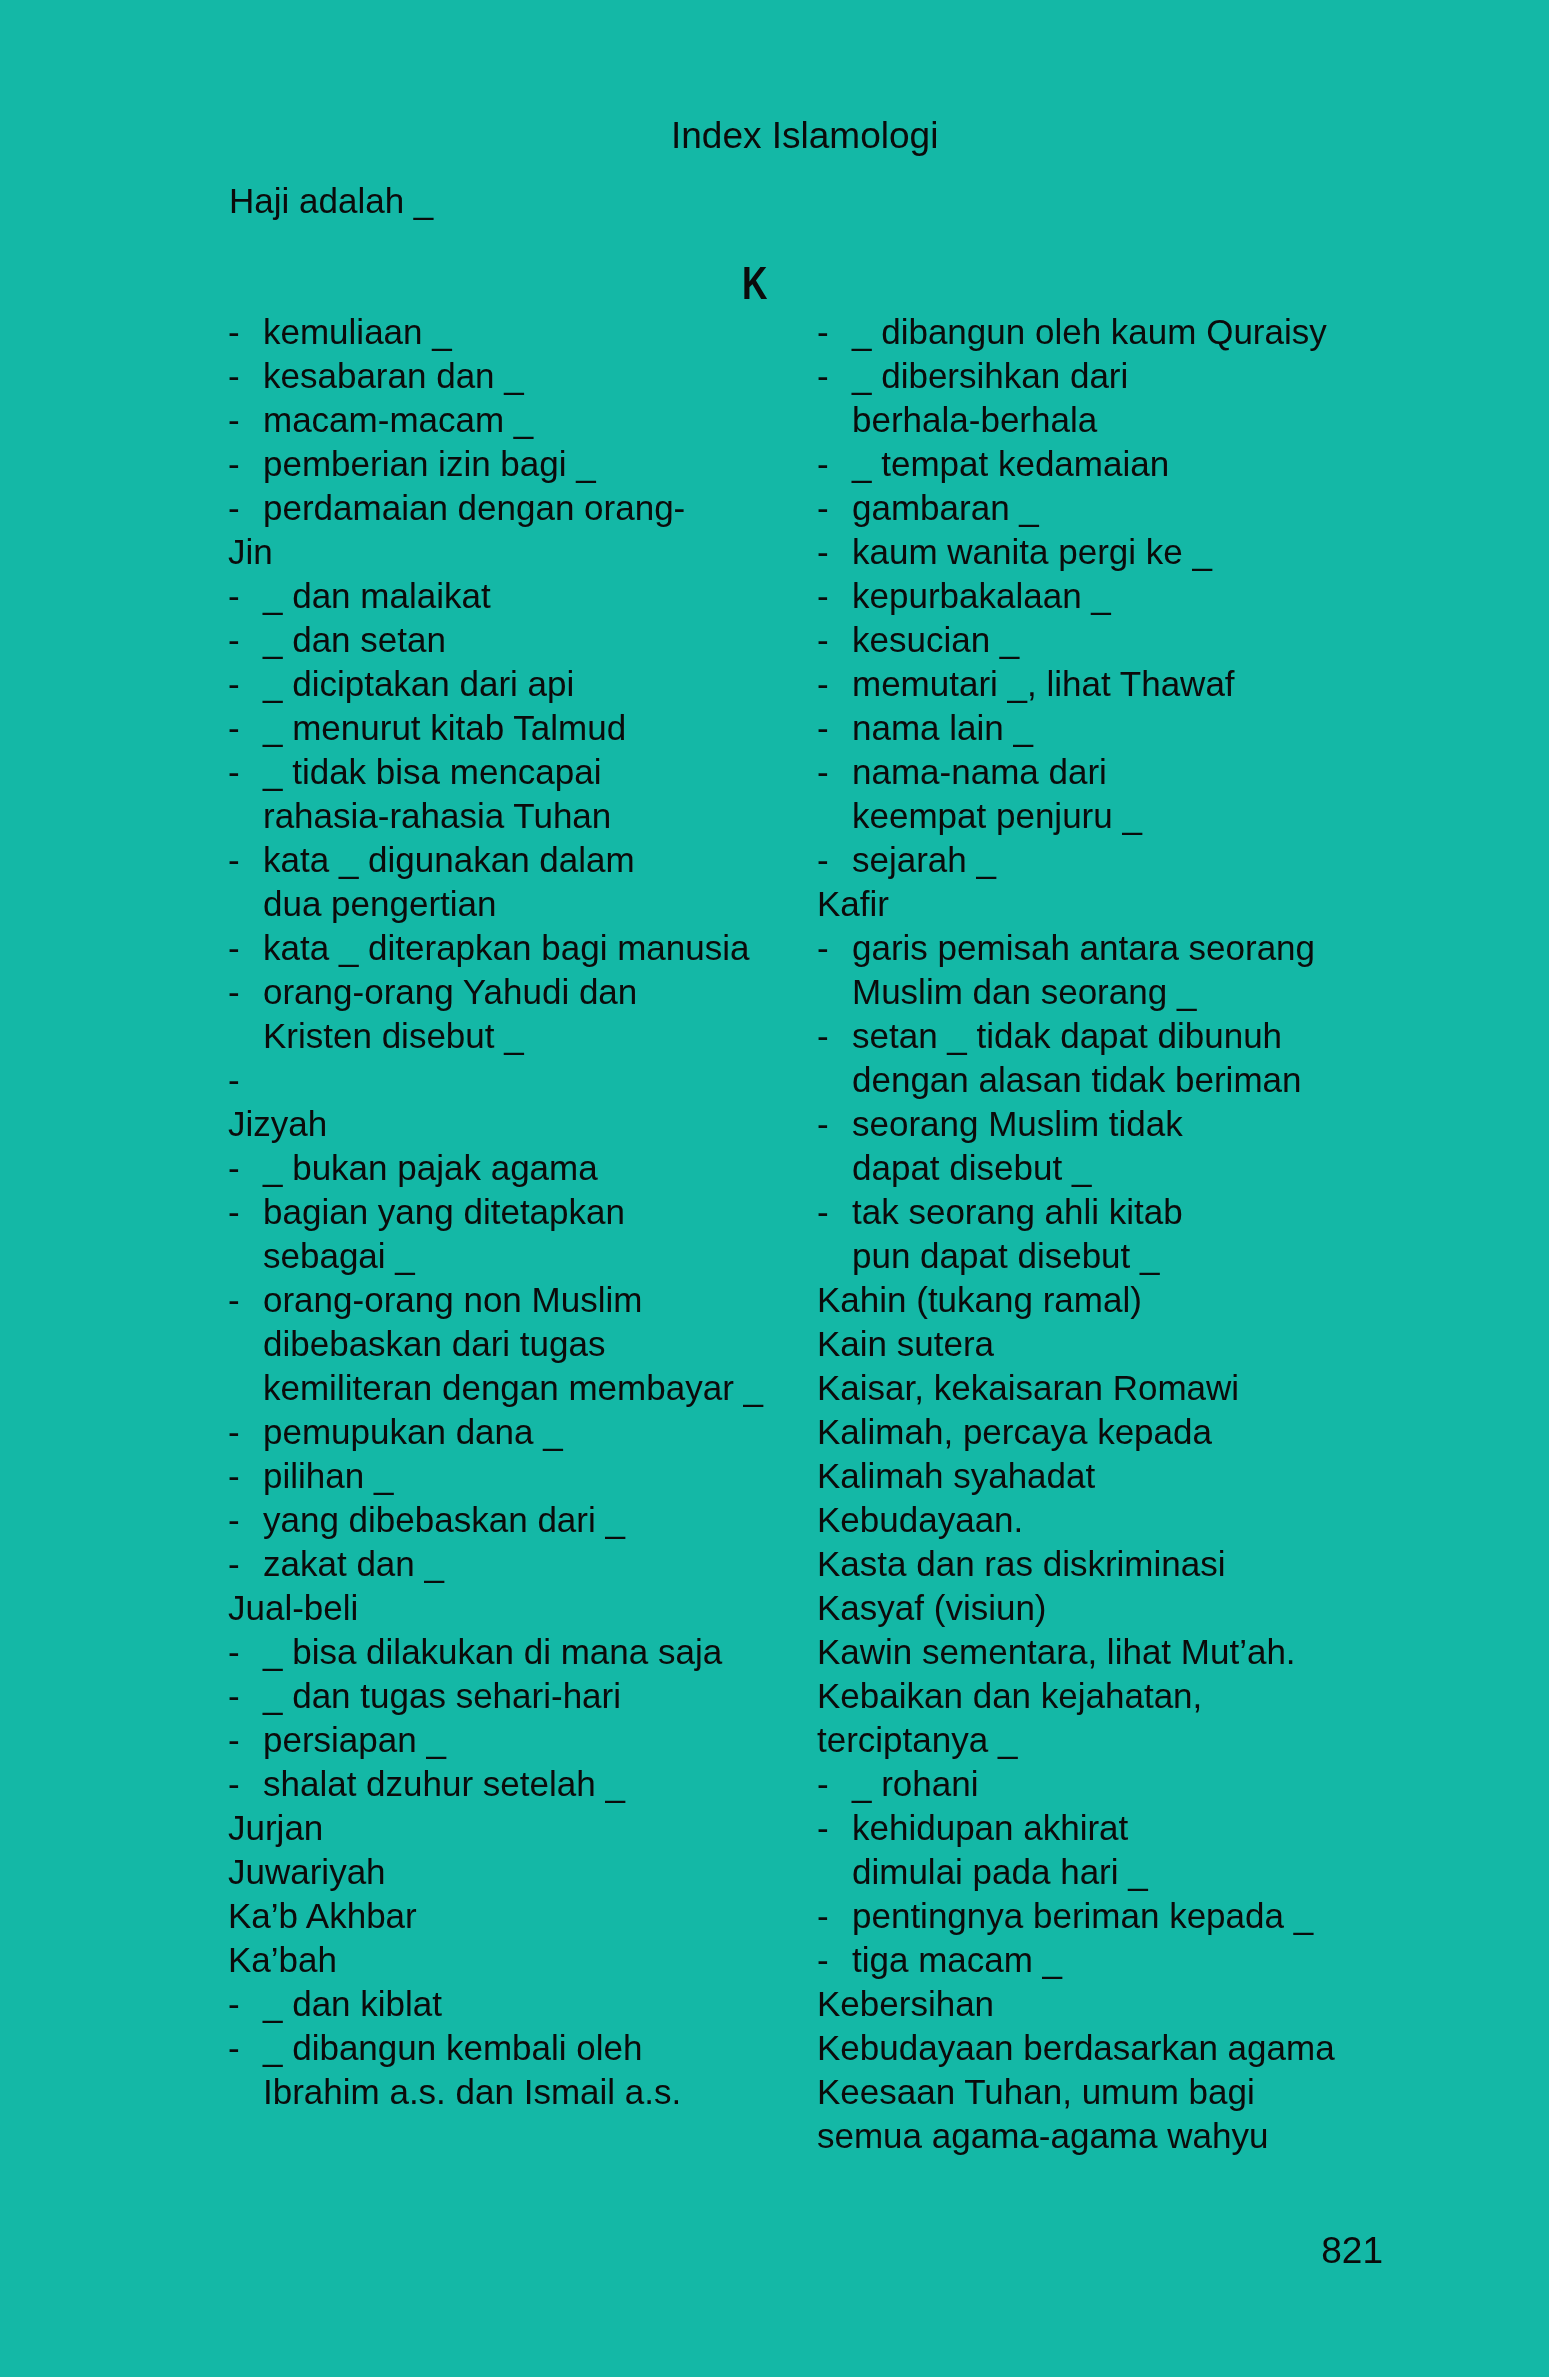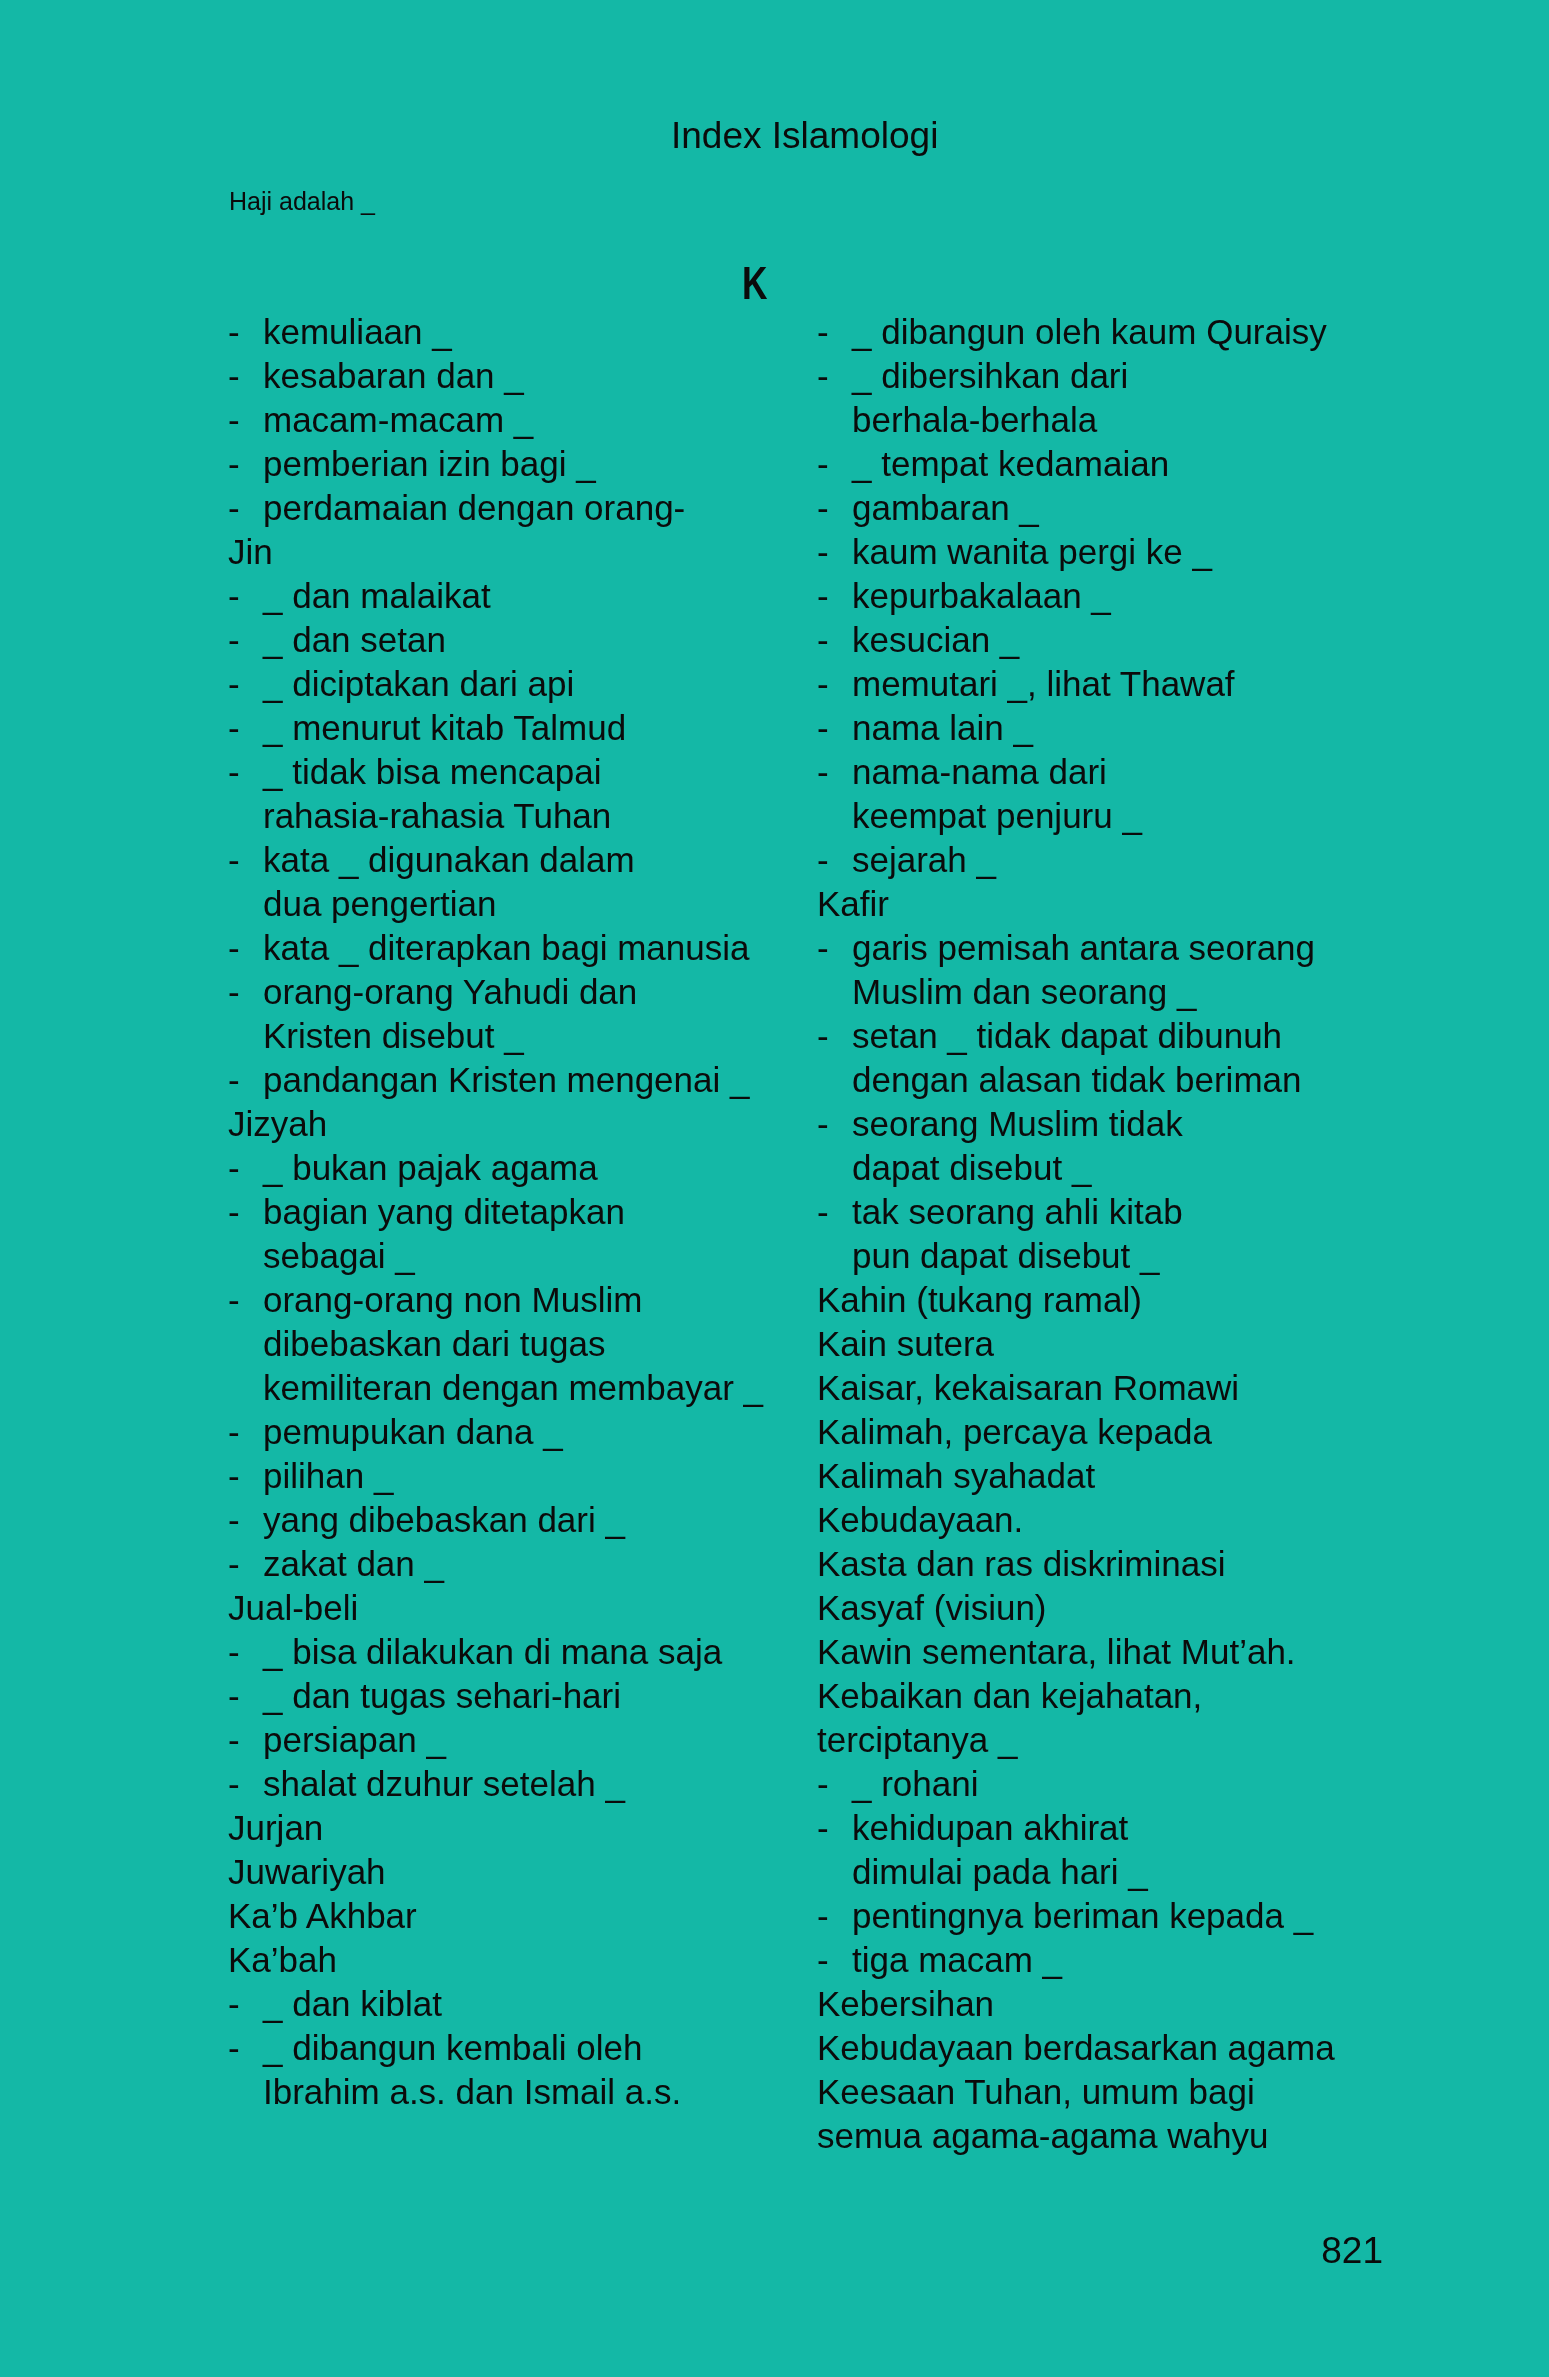--- a/index.html
+++ b/index.html
@@ -10,21 +10,21 @@
     color:#0b0b0b;
     font-family:"Liberation Sans", sans-serif;
     overflow:hidden;
   }
   .title {
     position:absolute; top:117px; left:671px;
     font-size:37px; line-height:1; white-space:nowrap;
   }
   .top-entry {
     position:absolute; top:179px; left:229px;
-    font-size:25px; line-height:44px; white-space:nowrap;
+    font-size:35px; line-height:44px; white-space:nowrap;
   }
   .section-letter {
     position:absolute; top:259px; left:742px;
     font-size:47px; font-weight:bold; line-height:1;
     transform:scaleX(0.75); transform-origin:left top;
   }
   .col {
     position:absolute; top:310px;
     font-size:35px; line-height:44px;
   }
@@ -58,21 +58,21 @@
       <div class="row entry"><span class="dash">-</span><span>_ dan setan</span></div>
       <div class="row entry"><span class="dash">-</span><span>_ diciptakan dari api</span></div>
       <div class="row entry"><span class="dash">-</span><span>_ menurut kitab Talmud</span></div>
       <div class="row entry"><span class="dash">-</span><span>_ tidak bisa mencapai</span></div>
       <div class="row cont"><span>rahasia-rahasia Tuhan</span></div>
       <div class="row entry"><span class="dash">-</span><span>kata _ digunakan dalam</span></div>
       <div class="row cont"><span>dua pengertian</span></div>
       <div class="row entry"><span class="dash">-</span><span>kata _ diterapkan bagi manusia</span></div>
       <div class="row entry"><span class="dash">-</span><span>orang-orang Yahudi dan</span></div>
       <div class="row cont"><span>Kristen disebut _</span></div>
-      <div class="row entry"><span class="dash">-</span><span>pandangan Kristen mengenai _</span></div>
+      <div class="row entry"><span class="dash">-</span></div>
       <div class="row heading"><span>Jizyah</span></div>
       <div class="row entry"><span class="dash">-</span><span>_ bukan pajak agama</span></div>
       <div class="row entry"><span class="dash">-</span><span>bagian yang ditetapkan</span></div>
       <div class="row cont"><span>sebagai _</span></div>
       <div class="row entry"><span class="dash">-</span><span>orang-orang non Muslim</span></div>
       <div class="row cont"><span>dibebaskan dari tugas</span></div>
       <div class="row cont"><span>kemiliteran dengan membayar _</span></div>
       <div class="row entry"><span class="dash">-</span><span>pemupukan dana _</span></div>
       <div class="row entry"><span class="dash">-</span><span>pilihan _</span></div>
       <div class="row entry"><span class="dash">-</span><span>yang dibebaskan dari _</span></div>

